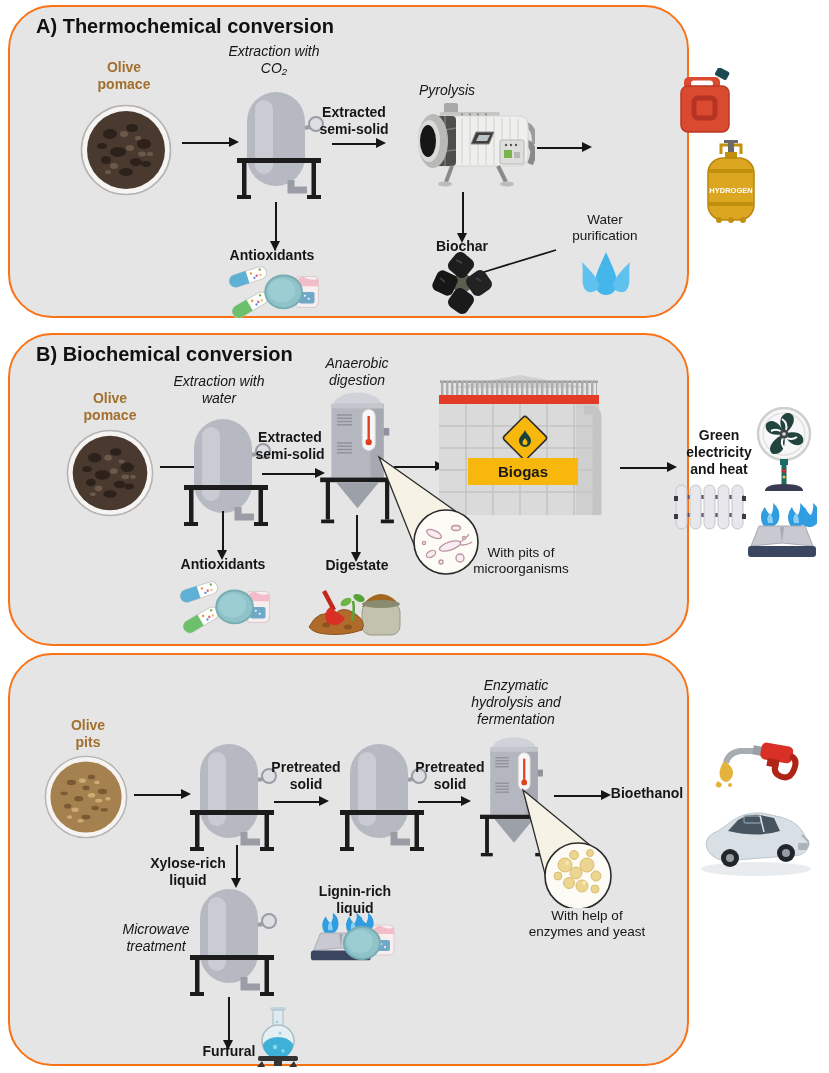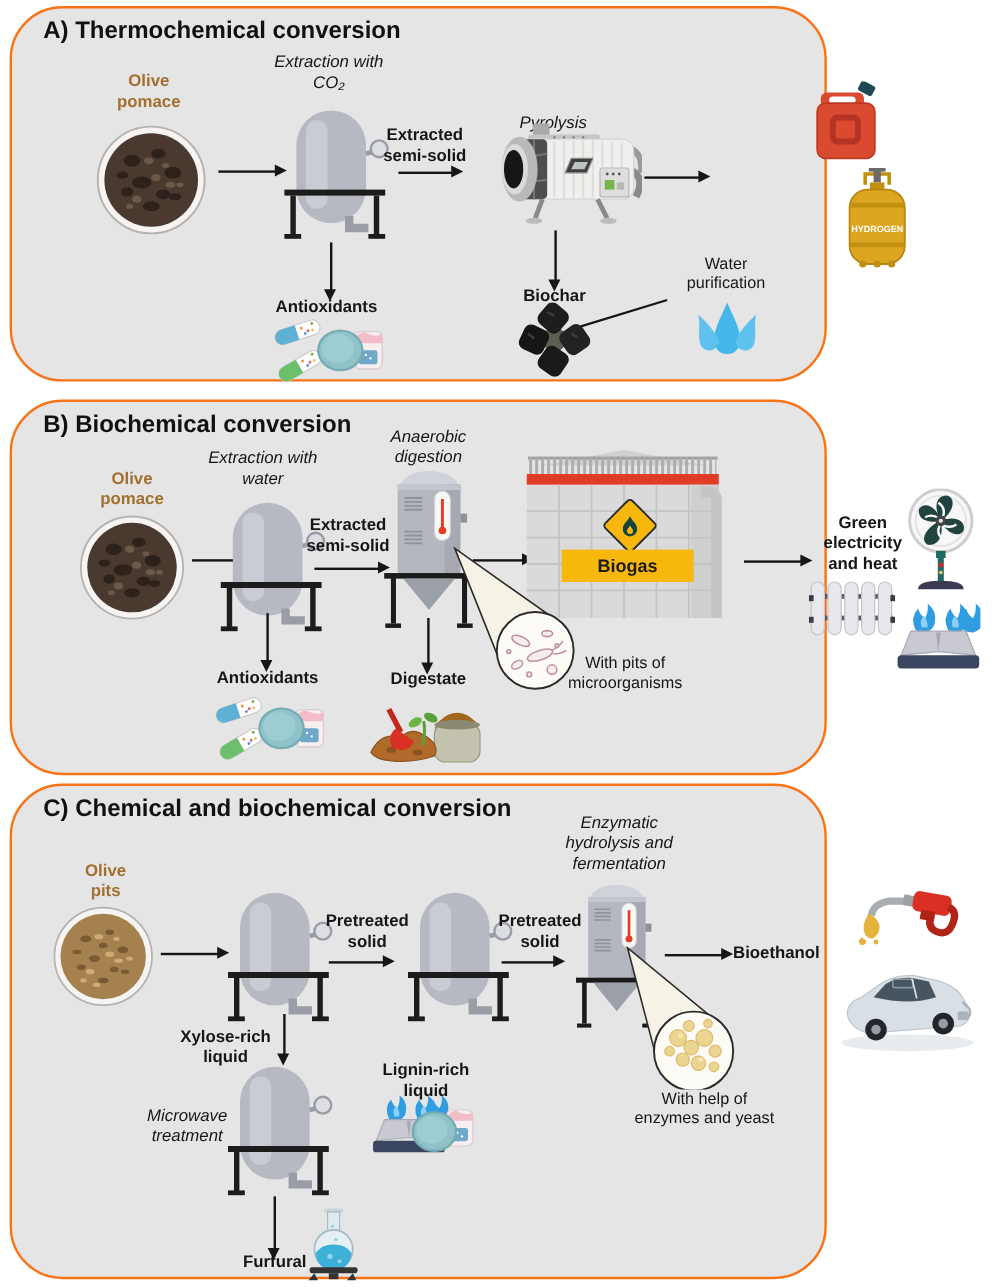--- a/index.html
+++ b/index.html
@@ -170,21 +170,21 @@
   <div class="arr-r" style="left:172px;top:135px;width:48px;"></div>
 
   <div class="lbl i" style="left:214px;top:36px;width:100px;">Extraction with CO₂</div>
   <svg class="abs" style="left:225px;top:81px;" width="90" height="120" viewBox="0 0 90 120">
       <use href="#sym-tank"></use>
     </svg>
 
   <div class="lbl b" style="left:298px;top:97px;width:92px;">Extracted semi-solid</div>
   <div class="arr-r" style="left:322px;top:136px;width:45px;"></div>
 
-  <div class="lbl i" style="left:403px;top:75px;width:96px;margin-top:12px;">Pyrolysis</div>
+  <div class="lbl i" style="left:389px;top:75px;width:96px;">Pyrolysis</div>
   <svg class="abs" style="left:390px;top:95px;" width="135" height="88" viewBox="0 0 135 88">
     <rect x="44" y="1" width="14" height="11" rx="2" fill="#a9a9a9"></rect>
     <rect x="40" y="10" width="60" height="5" rx="2" fill="#c5c5c3"></rect>
     <circle cx="62" cy="12.5" r="1" fill="#777"></circle>
       <circle cx="70" cy="12.5" r="1" fill="#777"></circle>
       <circle cx="78" cy="12.5" r="1" fill="#777"></circle>
       <circle cx="86" cy="12.5" r="1" fill="#777"></circle>
     <path d="M126 22 q10 5 8 20" stroke="#9a9a98" stroke-width="5" fill="none"></path>
     <path d="M126 40 q12 6 4 22" stroke="#8a8a88" stroke-width="6" fill="none"></path>
     <rect x="30" y="14" width="98" height="50" rx="9" fill="#efefed" stroke="#d5d5d3"></rect>
@@ -410,21 +410,20 @@
       <circle cx="96" cy="108" r="4"></circle>
       <circle cx="60" cy="93" r="1.6"></circle>
         <circle cx="77" cy="112" r="2"></circle>
         <circle cx="100" cy="88" r="1.5"></circle>
     </g>
   </svg>
   <div class="lbl note" style="left:451px;top:210px;width:120px;">With pits of microorganisms</div>
 </div>
 
 <div class="panel" style="top:653px;height:413px;">
-  <div class="ptitle" style="left:26px;top:8px;">C) Chemical and biochemical conversion</div>
 
   <div class="lbl br" style="left:56px;top:62px;width:44px;">Olive pits</div>
   <svg class="abs" style="left:34px;top:100px;" width="84" height="84" viewBox="0 0 92 92">
       <use href="#sym-pits"></use>
     </svg>
 
   <div class="arr-r" style="left:124px;top:139px;width:48px;"></div>
 
   <svg class="abs" style="left:178px;top:85px;" width="90" height="120" viewBox="0 0 90 120">
       <use href="#sym-tank"></use>

